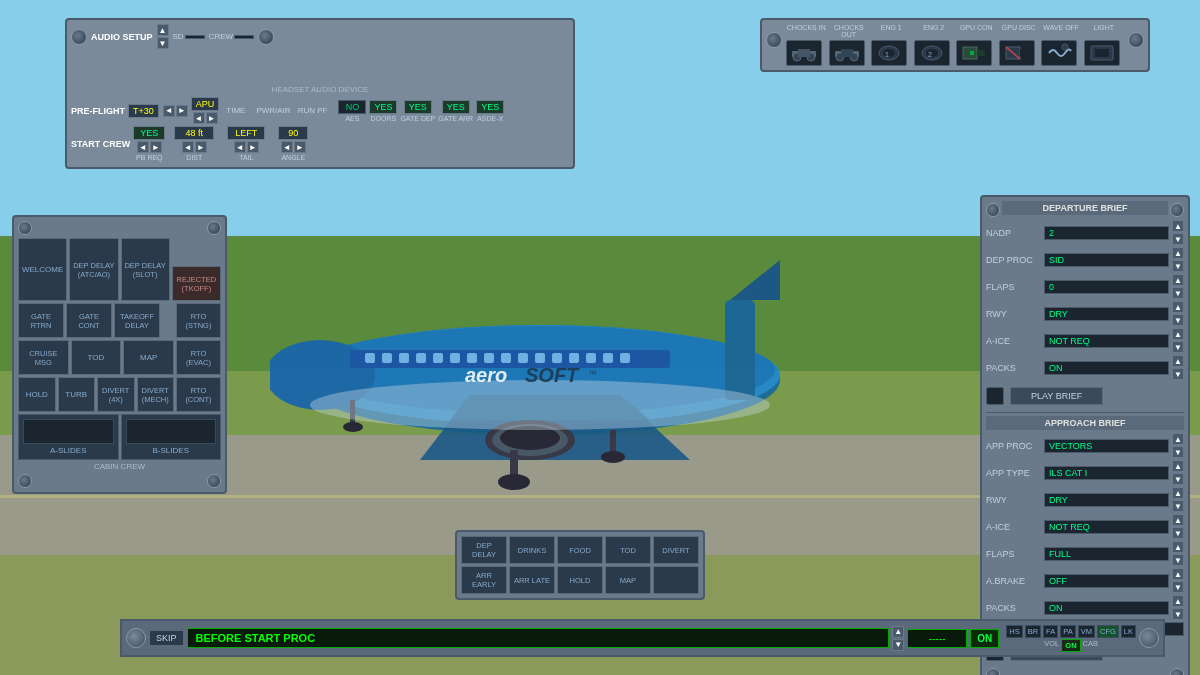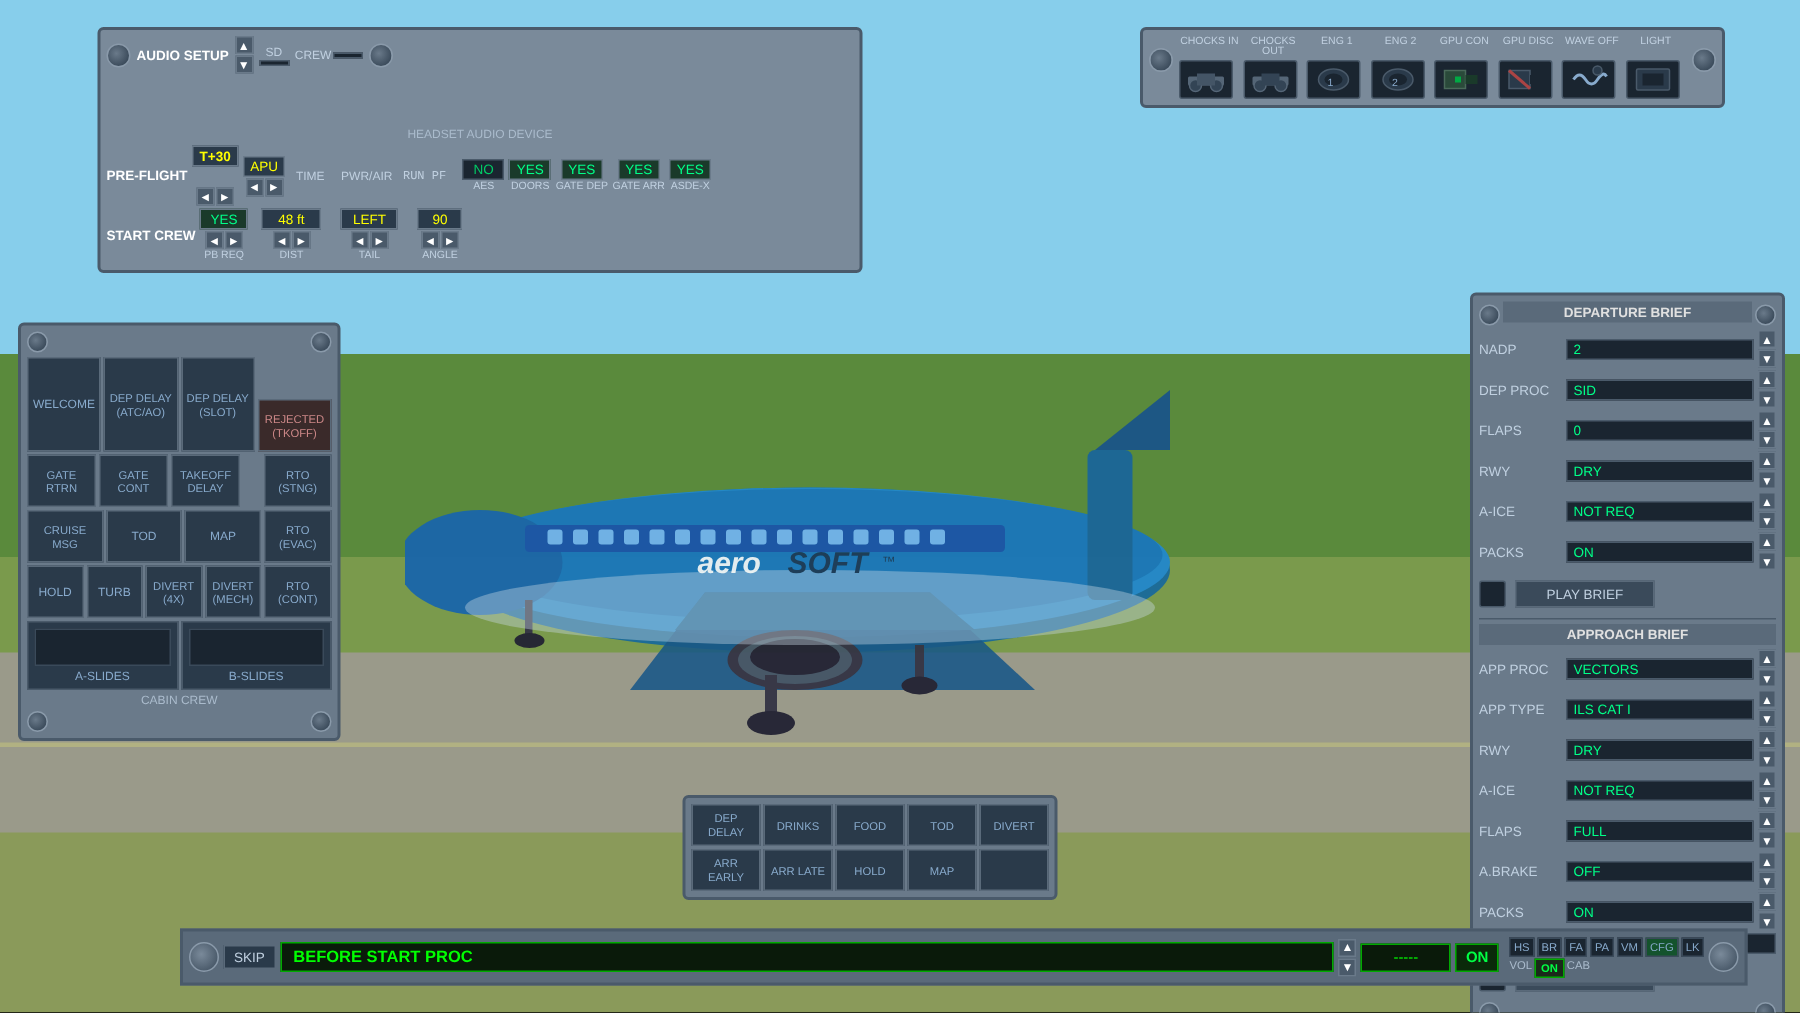--- a/index.html
+++ b/index.html
@@ -306,55 +306,55 @@
 </svg>
 
 <div class="panel audio-panel" style="top:18px;left:65px;width:510px;">
   <div style="display:flex;align-items:center;gap:4px;margin-bottom:3px;">
     <div class="knob" style="flex-shrink:0;"></div>
     <span class="label label-bright" style="font-size:9px;white-space:nowrap;">AUDIO SETUP</span>
     <div style="display:flex;flex-direction:column;gap:1px;">
       <div class="arrow-btn">▲</div>
       <div class="arrow-btn">▼</div>
     </div>
-    <div style="display:flex;flex-direction:column;align-items:center;gap:1px;">
+    <div style="display:flex;flex-direction:row;align-items:center;gap:1px;">
       <span class="label" style="font-size:8px;">SD</span>
       <div class="btn btn-dark" style="font-size:8px;"></div>
     </div>
     <div style="display:flex;flex-direction:row;align-items:center;gap:1px;">
       <span class="label" style="font-size:8px;">CREW</span>
       <div class="btn btn-dark" style="font-size:8px;"></div>
     </div>
     <div class="knob" style="flex-shrink:0;"></div>
   </div>
   <div style="text-align:center;color:#aabbcc;font-size:8px;margin-bottom:3px;margin-top:36px;">HEADSET AUDIO DEVICE</div>
 
   <div class="row">
     <span class="label label-bright">PRE-FLIGHT</span>
-    <div style="display:flex;flex-direction:column;align-items:center;gap:14px;font-weight:bold;">
+    <div style="display:flex;flex-direction:row;align-items:center;gap:4px;">
       <div class="btn btn-yellow">T+30</div>
       <div style="display:flex;gap:1px;">
         <div class="arrow-btn">◄</div>
         <div class="arrow-btn">►</div>
       </div>
     </div>
     <div style="display:flex;flex-direction:column;align-items:center;gap:1px;">
       <div class="btn btn-yellow">APU</div>
       <div style="display:flex;gap:1px;">
         <div class="arrow-btn">◄</div>
         <div class="arrow-btn">►</div>
       </div>
     </div>
     <div style="margin-left:4px;display:flex;flex-direction:column;align-items:center;gap:1px;">
       <span class="label" style="font-size:8px;">TIME</span>
     </div>
     <div style="display:flex;flex-direction:column;align-items:center;gap:1px;margin-left:8px;">
       <span class="label" style="font-size:8px;">PWR/AIR</span>
     </div>
-    <div style="display:flex;flex-direction:column;align-items:center;gap:1px;margin-left:4px;font-family:Liberation Mono, monospace;">
+    <div style="display:flex;flex-direction:column;align-items:center;gap:1px;margin-left:4px;">
       <span class="label" style="font-size:8px;">RUN PF</span>
     </div>
 
     <div style="display:flex;gap:3px;margin-left:8px;">
       <div style="display:flex;flex-direction:column;align-items:center;gap:1px;">
         <div class="btn btn-dark" style="width:28px;">NO</div>
         <span class="label" style="font-size:7px;">AES</span>
       </div>
       <div style="display:flex;flex-direction:column;align-items:center;gap:1px;">
         <div class="btn" style="width:28px;background:#1a3a2a;color:#00ff88;">YES</div>
@@ -791,21 +791,21 @@
   <div style="display:flex;flex-direction:column;gap:1px;margin-left:4px;">
     <div style="display:flex;gap:2px;">
       <span style="color:#88aacc;font-size:7.5px;background:#1a2530;padding:1px 2px;border:1px solid #3a4a5a;">HS</span>
       <span style="color:#88aacc;font-size:7.5px;background:#1a2530;padding:1px 2px;border:1px solid #3a4a5a;">BR</span>
       <span style="color:#88aacc;font-size:7.5px;background:#1a2530;padding:1px 2px;border:1px solid #3a4a5a;">FA</span>
       <span style="color:#88aacc;font-size:7.5px;background:#1a2530;padding:1px 2px;border:1px solid #3a4a5a;">PA</span>
       <span style="color:#88aacc;font-size:7.5px;background:#1a2530;padding:1px 2px;border:1px solid #3a4a5a;">VM</span>
       <span style="color:#88aacc;font-size:7.5px;background:#14532d;padding:1px 2px;border:1px solid #3a4a5a;">CFG</span>
       <span style="color:#88aacc;font-size:7.5px;background:#1a2530;padding:1px 2px;border:1px solid #3a4a5a;">LK</span>
     </div>
-    <div style="display:flex;gap:2px;">
+    <div style="display:flex;gap:2px;justify-content:center;">
       <span style="color:#aabbcc;font-size:7.5px;">VOL</span>
       <span style="color:#00ff44;font-size:7.5px;background:#1a2a1a;padding:1px 3px;border:1px solid #00aa00;font-weight:bold;">ON</span>
       <span style="color:#aabbcc;font-size:7.5px;">CAB</span>
     </div>
   </div>
 
   <div class="knob small-knob" style="width:20px;height:20px;flex-shrink:0;"></div>
 </div>
 
 </body></html>

